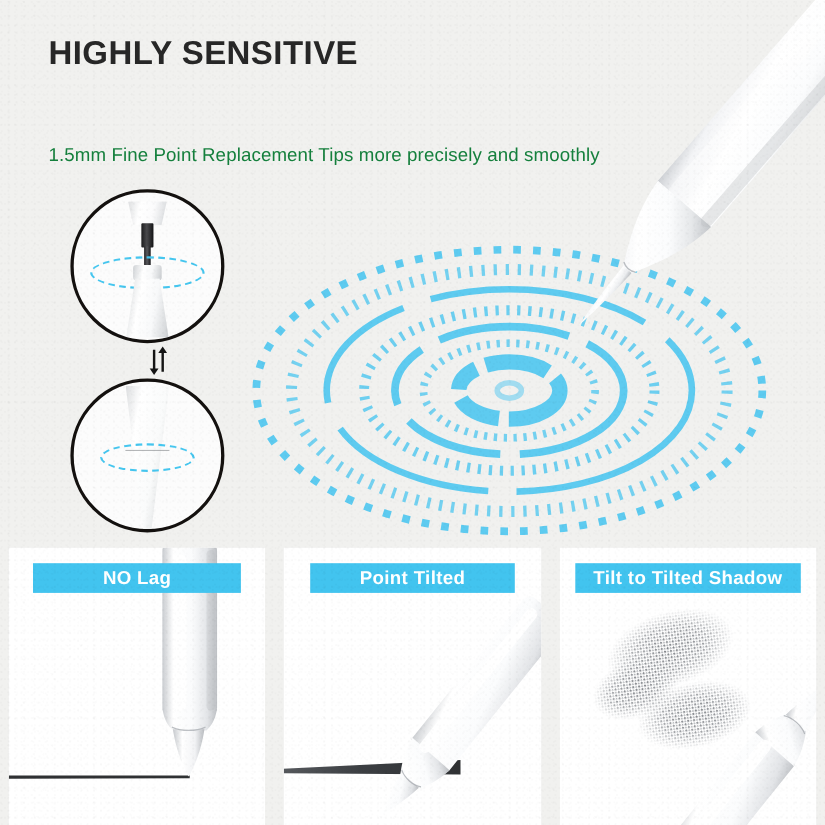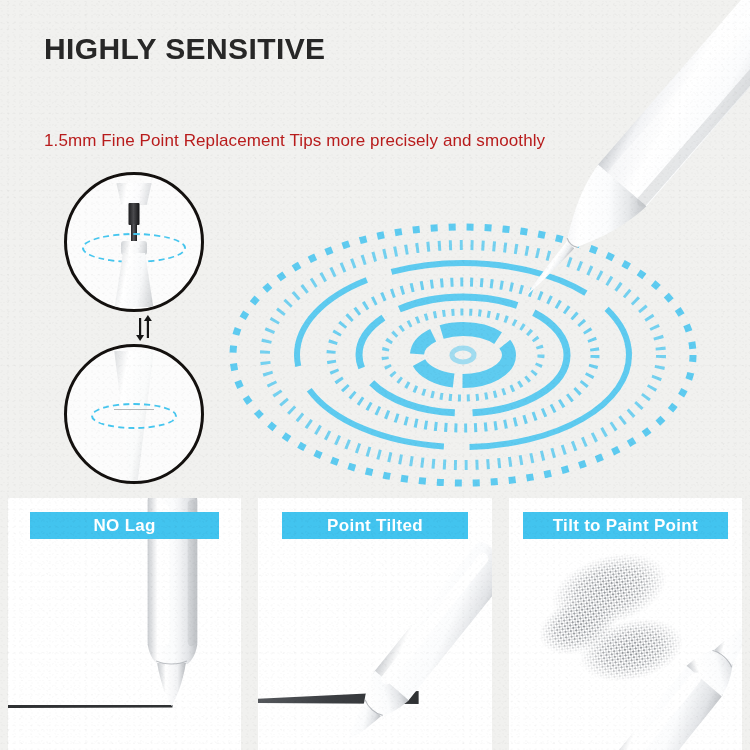--- a/index.html
+++ b/index.html
@@ -44,21 +44,21 @@
     font-size:30px;
     font-weight:bold;
     letter-spacing:.4px;
     line-height:1.42;
     color:#272727;
     white-space:nowrap;
   }
   .subhead {
     position:absolute; left:44px; top:131px;
     font-size:17px;
-    color:#b91c1c;
+    color:#15803d;
     letter-spacing:.1px;
     white-space:nowrap;
     z-index:30;
   }
 
   
   .tipdiagram { position:absolute; left:58px; top:172px; width:172px; height:320px; z-index:25; }
 
   .circ {
     position:absolute;
@@ -374,19 +374,19 @@
         <rect width="244" height="252" fill="url(#hatch)" mask="url(#blob3)"></rect>
 
         <g transform="rotate(40 190 200)">
           <rect x="166" y="170" width="48" height="150" rx="9" fill="url(#p3body)"></rect>
           <path d="M166 178 C168 164, 173 154, 178 146 L202 146 C207 154, 212 164, 214 178 Z" fill="url(#p3body)"></path>
           <path d="M178 147 C181 126, 187 108, 190 98 C193 108, 199 126, 202 147 Z" fill="url(#p3body)"></path>
           <path d="M177 149 C184 145, 196 145, 203 149" stroke="#a9adb2" stroke-width="1.1" fill="none" opacity=".8"></path>
           <rect x="175" y="176" width="12" height="140" rx="6" fill="#ffffff" opacity=".9"></rect>
         </g>
       </svg>
-      <div class="panel-label">Tilt to Paint Point</div>
+      <div class="panel-label">Tilt to Tilted Shadow</div>
     </div>
 
   </div>
 
   <div class="grain"></div>
 </div>
 
 </body></html>

